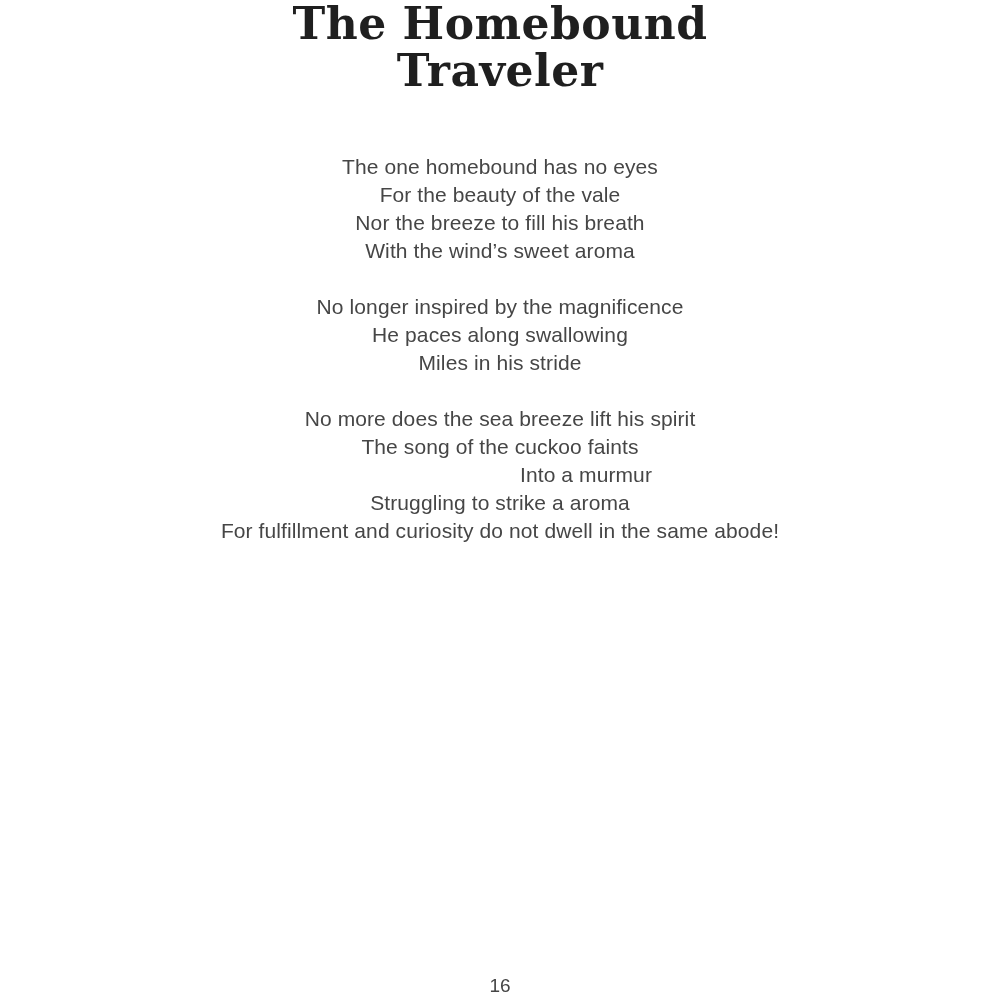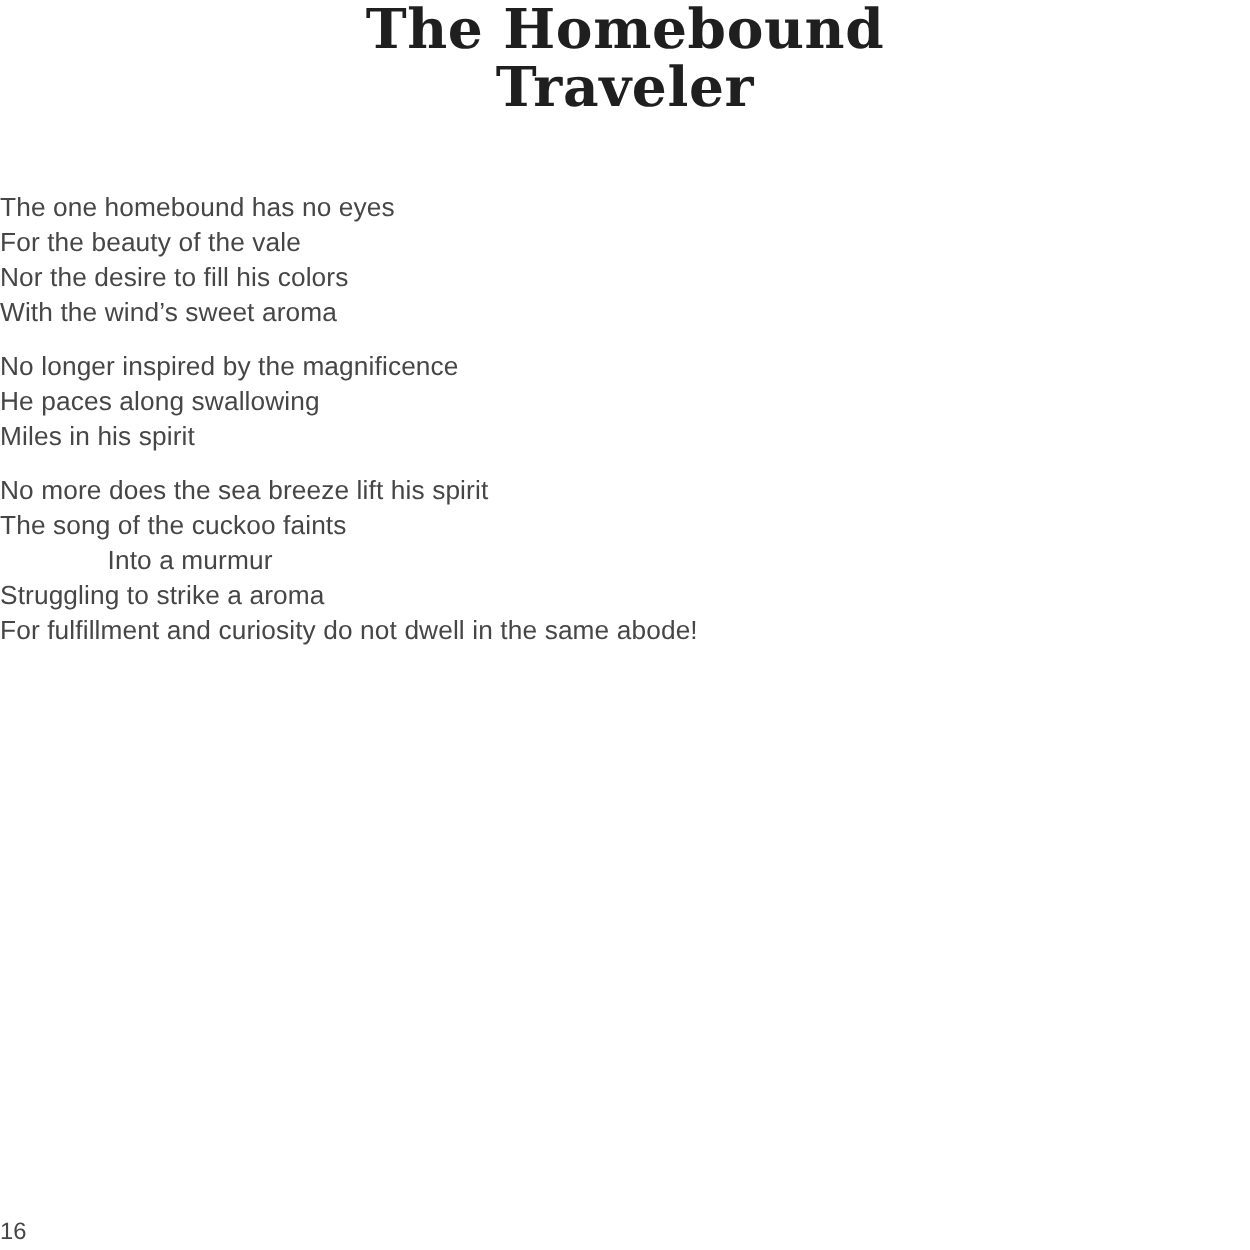--- a/index.html
+++ b/index.html
@@ -21,71 +21,71 @@
     text-align: center;
     font-family: "DejaVu Serif", "Liberation Serif", serif;
     font-weight: 700;
     font-size: 44px;
     line-height: 47px;
     letter-spacing: 0.5px;
     color: var(--title-color, #1f1f1f);
   }
   .poem {
     margin-top: 59px;
-    text-align: left;
+    text-align: center;
     font-size: 21px;
     line-height: 28px;
     color: var(--body-color, #464646);
     letter-spacing: 0.1px;
   }
   .stanza {
     margin: 0;
   }
   .stanza + .stanza {
-    margin-top: 15px;
+    margin-top: 28px;
   }
   .line {
     min-height: 28px;
   }
   .line.indent-right {
     transform: translateX(86px);
   }
   .page-number {
     position: absolute;
     left: 0;
     right: 0;
     top: 975px;
-    text-align: left;
+    text-align: center;
     font-size: 19px;
     color: var(--body-color, #464646);
   }
 </style>
 </head>
 <body>
 
 <div class="page">
 
   <h1 class="title">
     <span class="title-line">The Homebound</span><br>
     <span class="title-line">Traveler</span>
   </h1>
 
   <div class="poem">
 
     <div class="stanza">
       <div class="line">The one homebound has no eyes</div>
       <div class="line">For the beauty of the vale</div>
-      <div class="line">Nor the desire to fill his colors</div>
+      <div class="line">Nor the breeze to fill his breath</div>
       <div class="line">With the wind’s sweet aroma</div>
     </div>
 
     <div class="stanza">
       <div class="line">No longer inspired by the magnificence</div>
       <div class="line">He paces along swallowing</div>
-      <div class="line">Miles in his spirit</div>
+      <div class="line">Miles in his stride</div>
     </div>
 
     <div class="stanza">
       <div class="line">No more does the sea breeze lift his spirit</div>
       <div class="line">The song of the cuckoo faints</div>
       <div class="line indent-right">Into a murmur</div>
       <div class="line">Struggling to strike a aroma</div>
       <div class="line">For fulfillment and curiosity do not dwell in the same abode!</div>
     </div>
 

